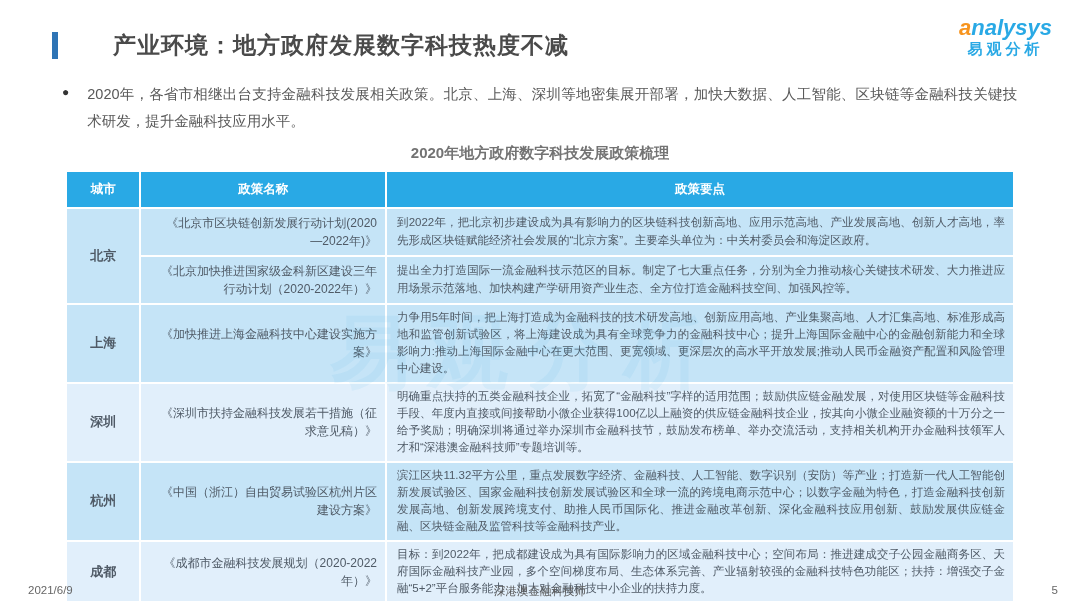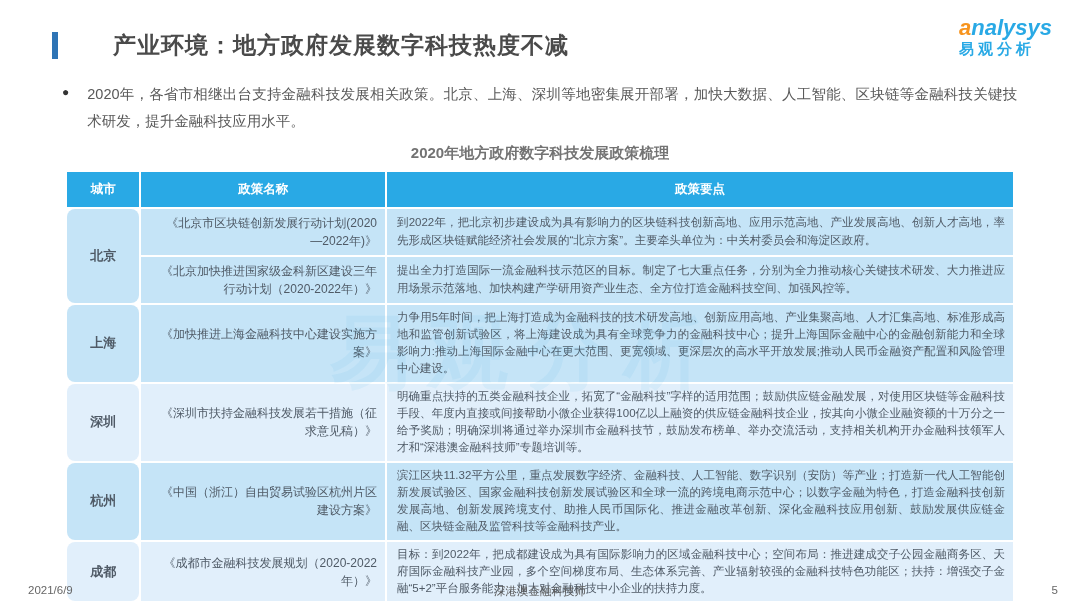--- a/index.html
+++ b/index.html
@@ -29,21 +29,21 @@
     font-size: 23px;
     font-weight: bold;
     color: #4a4a4a;
     letter-spacing: 1px;
     margin-left: 45px;
   }
   .logo {
     position: absolute;
     top: 16px;
     right: 28px;
-    text-align: left;
+    text-align: center;
     line-height: 1.1;
   }
   .logo-en {
     font-size: 22px;
     font-weight: bold;
     font-style: italic;
     color: #29a9e5;
     letter-spacing: 0px;
   }
   .logo-swirl {
@@ -107,21 +107,20 @@
   .policy-table td {
     vertical-align: middle;
     color: #4f5a66;
     text-align: right;
   }
   td.city-cell {
     text-align: center;
     font-weight: bold;
     font-size: 13px;
     color: #4f5a66;
-    border-radius: 8px;
   }
   td.name-cell {
     font-size: 12px;
     line-height: 1.5;
     padding: 5px 8px 5px 14px;
   }
   td.points-cell {
     font-size: 11.5px;
     line-height: 1.5;
     padding: 4px 8px 4px 10px;

